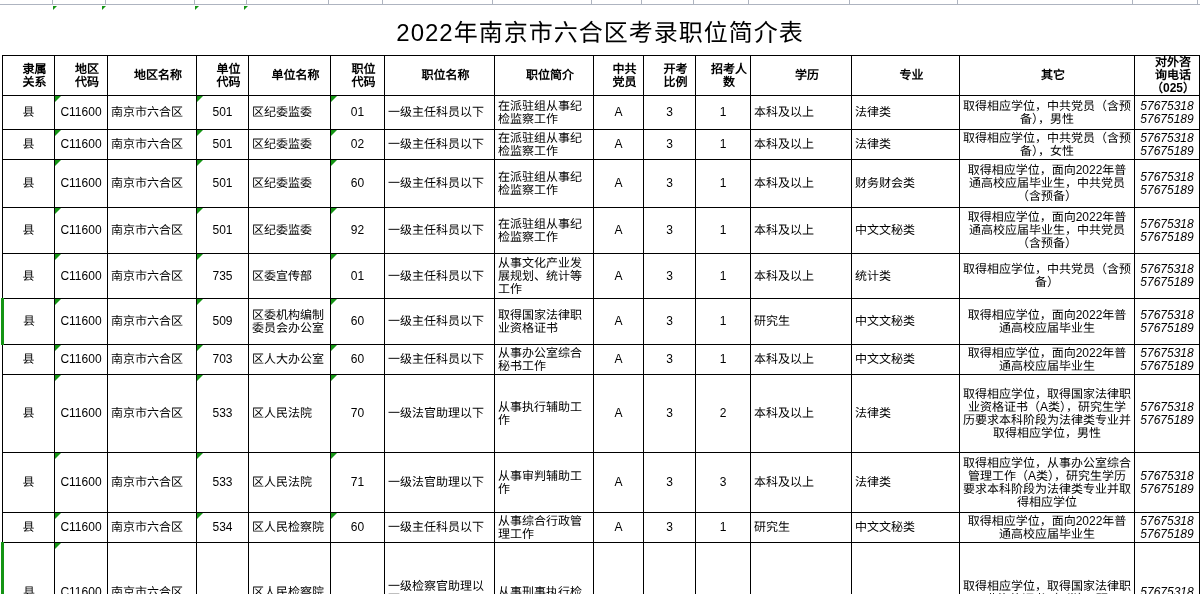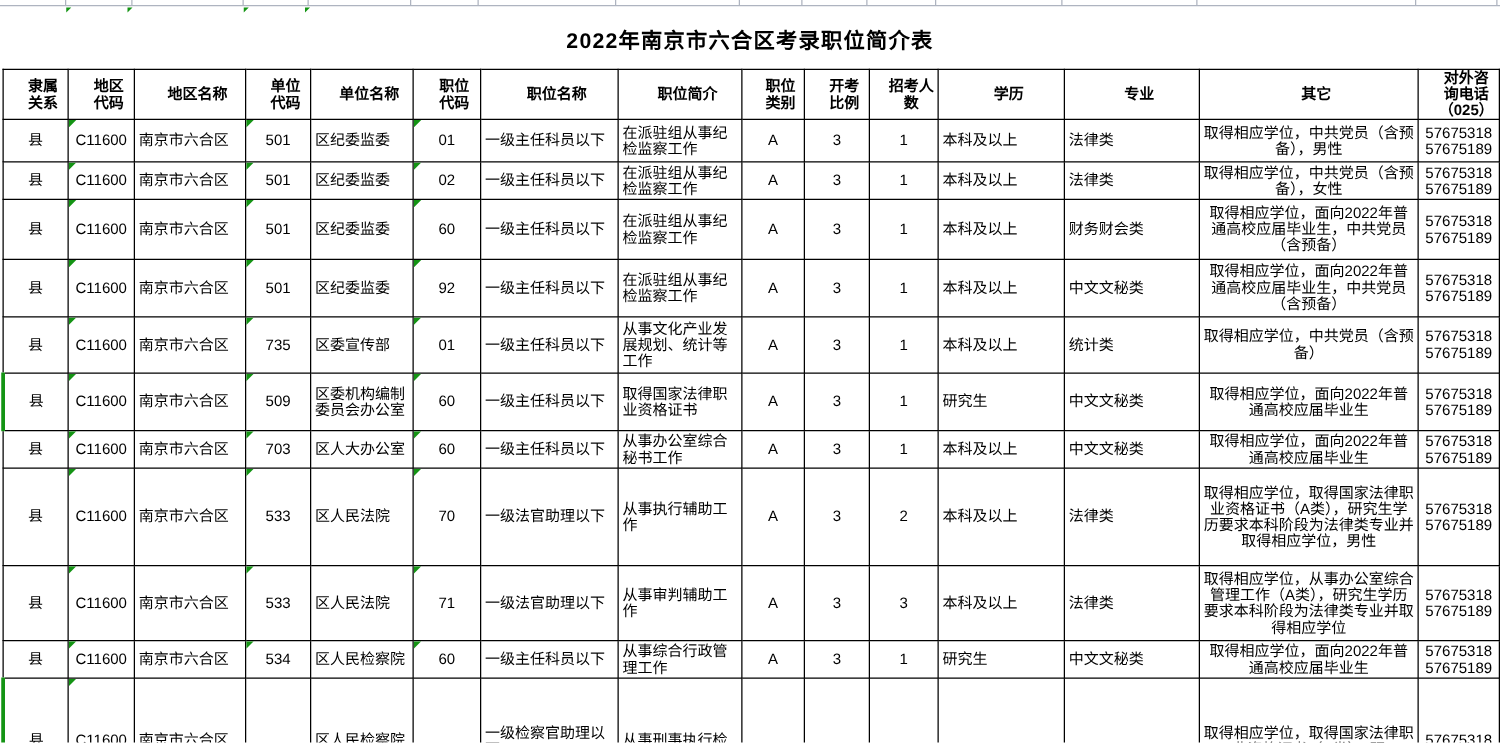--- a/index.html
+++ b/index.html
@@ -9,32 +9,32 @@
     position:relative;
   }
   
   .top-strip{position:relative;height:5px;width:1200px;}
   .top-strip .hline{position:absolute;left:0;top:4px;width:1200px;height:1px;background:#aeb4c0;}
   .top-strip .vtick{position:absolute;top:0;width:1px;height:4px;background:#aeb4c0;}
   .top-strip .gtick{position:absolute;top:6px;width:0;height:0;
     border-top:4px solid #149414;border-right:4px solid transparent;}
   .title-row{
     height:50px;display:flex;align-items:center;justify-content:center;
-    font-size:17px;font-weight:bold;letter-spacing:1px;
+    font-size:24px;font-weight:normal;letter-spacing:1px;
   }
   table{border-collapse:collapse;table-layout:fixed;width:1197px;margin-left:1px;}
   th,td{
     border:1px solid #000;font-size:12px;line-height:13px;padding:0 3px;
     overflow:hidden;position:relative;vertical-align:middle;text-align:center;
     word-break:break-all;
   }
   th{font-weight:bold;height:34px;font-size:12px;padding-left:15px;}
   
   td.col2,td.col4,td.col6,td.col7,td.col11,td.col12{text-align:left;}
-  td.col14 span{white-space:pre-line;}
+  td.col14 span{white-space:pre-line;font-style:italic;}
   .tri{position:absolute;top:0;left:0;width:0;height:0;
     border-top:6px solid #149414;border-right:6px solid transparent;}
   tr.green-left td:first-child{border-left:3px solid #149414;}
 </style>
 </head>
 <body>
 
 <div class="top-strip">
   <span class="hline"></span>
 <span class="vtick" style="left: 52px;"></span>
@@ -81,21 +81,21 @@
   <thead>
     <tr id="header-row">
         <th class="col0">隶属关系</th>
         <th class="col1">地区代码</th>
         <th class="col2">地区名称</th>
         <th class="col3">单位代码</th>
         <th class="col4">单位名称</th>
         <th class="col5">职位代码</th>
         <th class="col6">职位名称</th>
         <th class="col7">职位简介</th>
-        <th class="col8">职位类别</th>
+        <th class="col8">中共党员</th>
         <th class="col9">开考比例</th>
         <th class="col10">招考人数</th>
         <th class="col11">学历</th>
         <th class="col12">专业</th>
         <th class="col13">其它</th>
         <th class="col14">对外咨询电话（025）</th>
       </tr>
   </thead>
   <tbody id="table-body">
       <tr style="height: 34px;">

